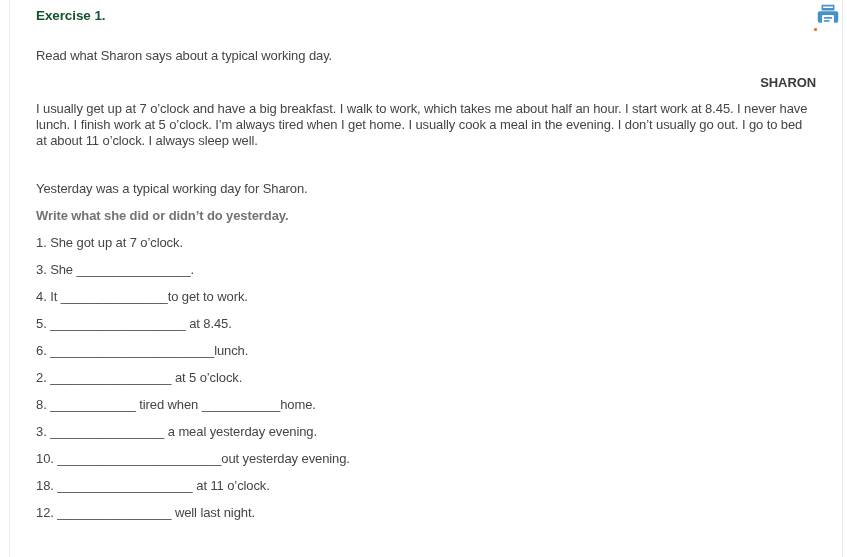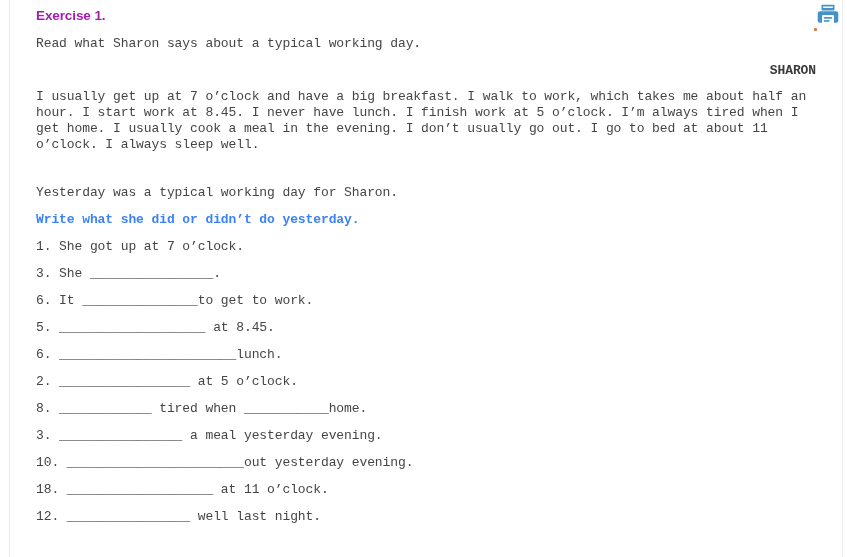--- a/index.html
+++ b/index.html
@@ -14,38 +14,38 @@
   }
   .page {
     position: relative;
     margin-left: 9px;
     width: 834px;
     min-height: 557px;
     border-left: 1px solid #ececec;
     border-right: 1px solid #ececec;
     padding: 8px 26px 16px 26px;
   }
-  p { margin: 0 0 11px 0; line-height: 16px; font-family: Liberation Mono, monospace; }
+  p { margin: 0 0 11px 0; line-height: 16px; }
   .exercise-title {
     font-size: 13.5px;
     font-weight: bold;
-    color: #a21caf;
-    margin: 0 0 12px 0;
+    color: #14532d;
+    margin: 0 0 24px 0;
     line-height: 16px;
   }
   .instruction { margin-bottom: 11px; }
   .reading-title {
     text-align: right;
     font-weight: bold;
     color: #3a3a3a;
     margin-bottom: 10px;
   }
   .reading { margin-bottom: 32px; }
   .context { }
-  .task-heading { font-weight: bold; color: #3b82f6; margin-bottom: 11px; }
+  .task-heading { font-weight: bold; color: #737373; margin-bottom: 11px; }
   .items p { margin-bottom: 11px; white-space: pre-wrap; }
   .print-btn {
     position: absolute;
     top: 3px;
     right: 1px;
     width: 26px;
     height: 26px;
     padding: 0;
     border: none;
     background: transparent;
@@ -86,21 +86,21 @@
 
   <p class="reading">I usually get up at 7 o’clock and have a big breakfast. I walk to work, which takes me about half an hour. I start work at 8.45. I never have lunch. I finish work at 5 o’clock. I’m always tired when I get home. I usually cook a meal in the evening. I don’t usually go out. I go to bed at about 11 o’clock. I always sleep well.</p>
 
   <p class="context">Yesterday was a typical working day for Sharon.</p>
 
   <p class="task-heading">Write what she did or didn’t do yesterday.</p>
 
   <div class="items">
     <p>1. She got up at 7 o’clock.</p>
     <p>3. She ________________.</p>
-    <p>6. It _______________to get to work.</p>
+    <p>4. It _______________to get to work.</p>
     <p>5. ___________________ at 8.45.</p>
     <p>6. _______________________lunch.</p>
     <p>2. _________________ at 5 o’clock.</p>
     <p>8. ____________ tired when ___________home.</p>
     <p>3. ________________ a meal yesterday evening.</p>
     <p>10. _______________________out yesterday evening.</p>
     <p>18. ___________________ at 11 o’clock.</p>
     <p>12. ________________ well last night.</p>
   </div>
 

